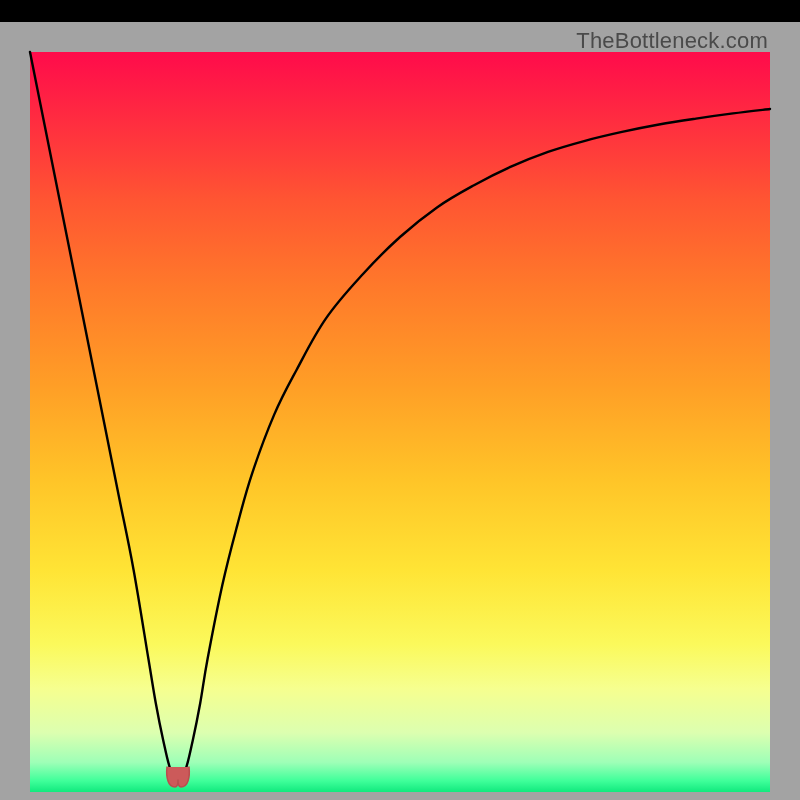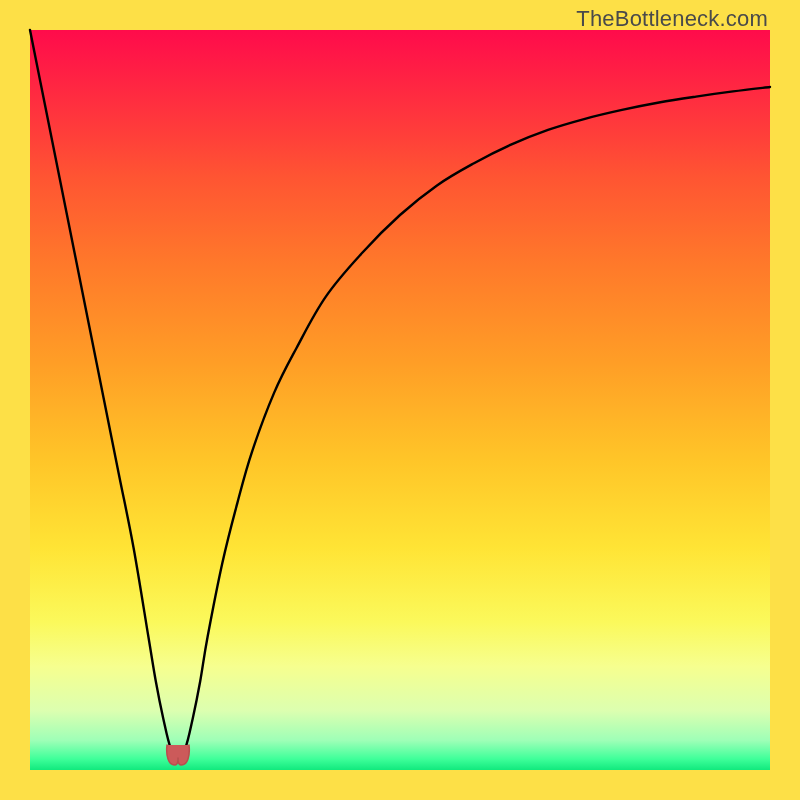--- a/index.html
+++ b/index.html
@@ -7,21 +7,22 @@
     padding: 0;
     width: 800px;
     height: 800px;
     overflow: hidden;
     background: #000;
     font-family: Arial, Helvetica, sans-serif;
   }
   .frame {
     position: absolute;
     inset: 0;
-    background: #fde047;
+    background: #a3a3a3;
+    margin-top: 22px;
   }
   .plot {
     position: absolute;
     left: 30px;
     top: 30px;
     width: 740px;
     height: 740px;
     background: linear-gradient(to bottom,
       #ff0b4b 0%,
       #ff2f3f 10%,

